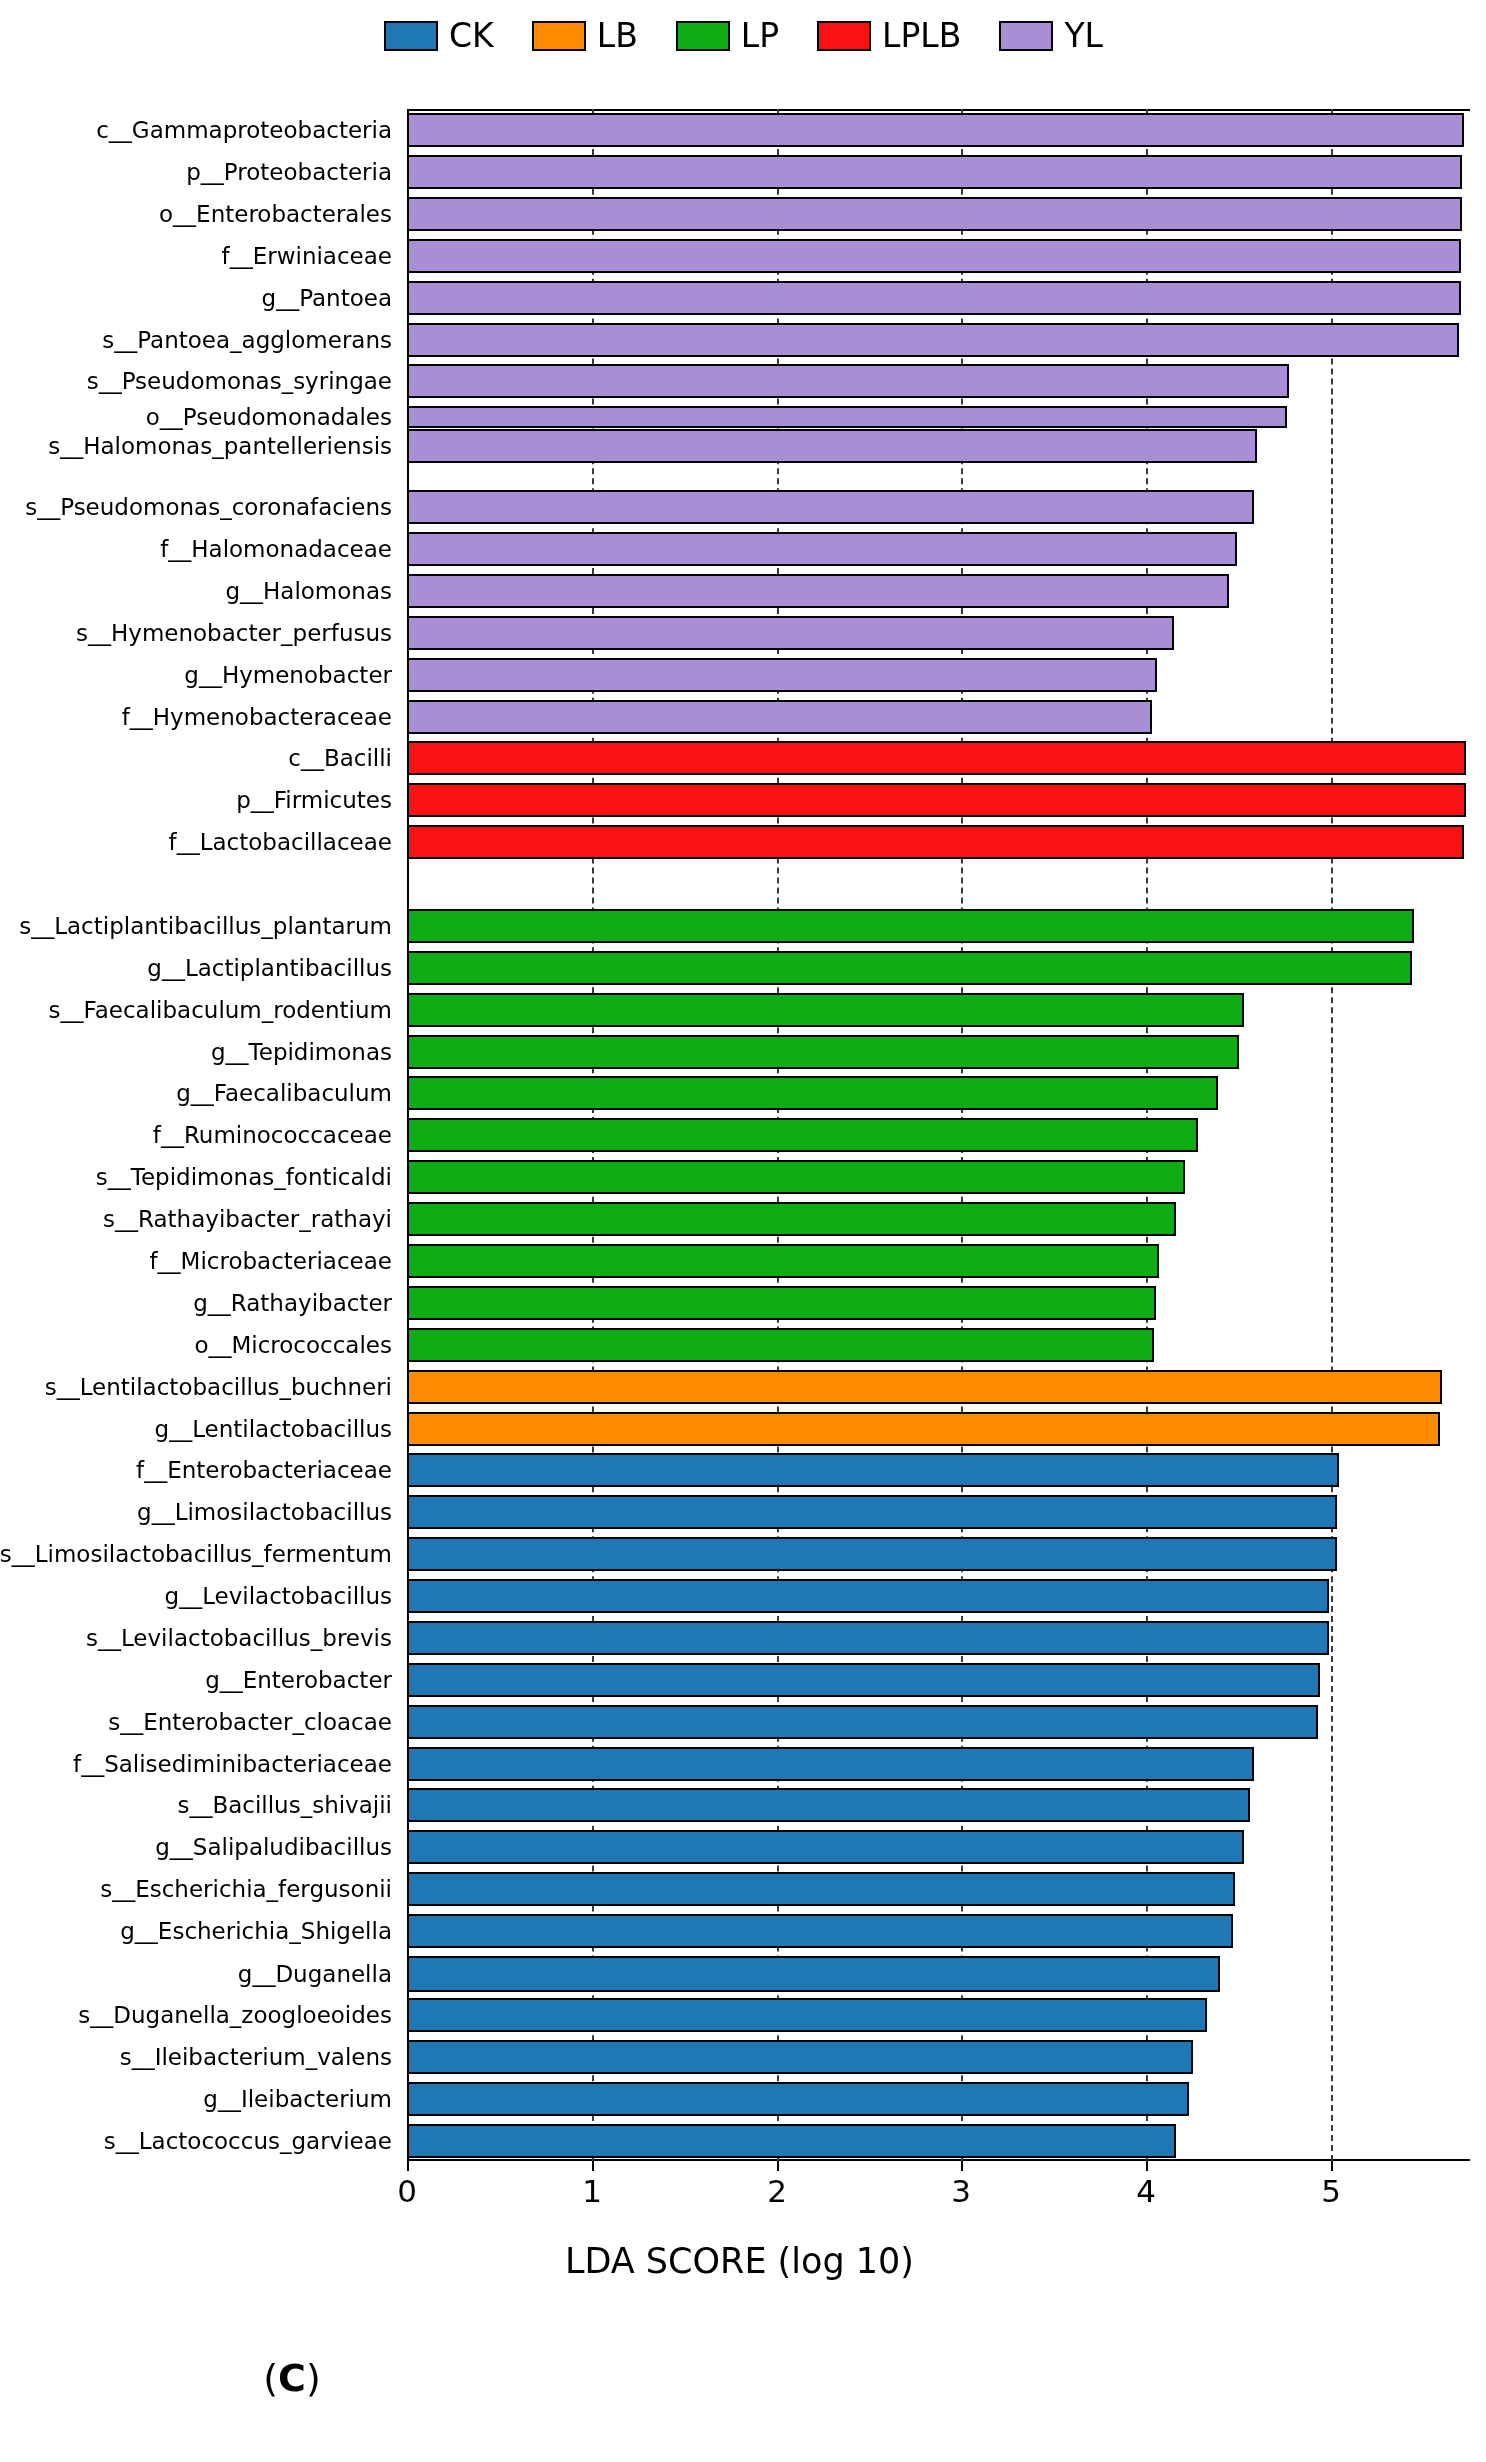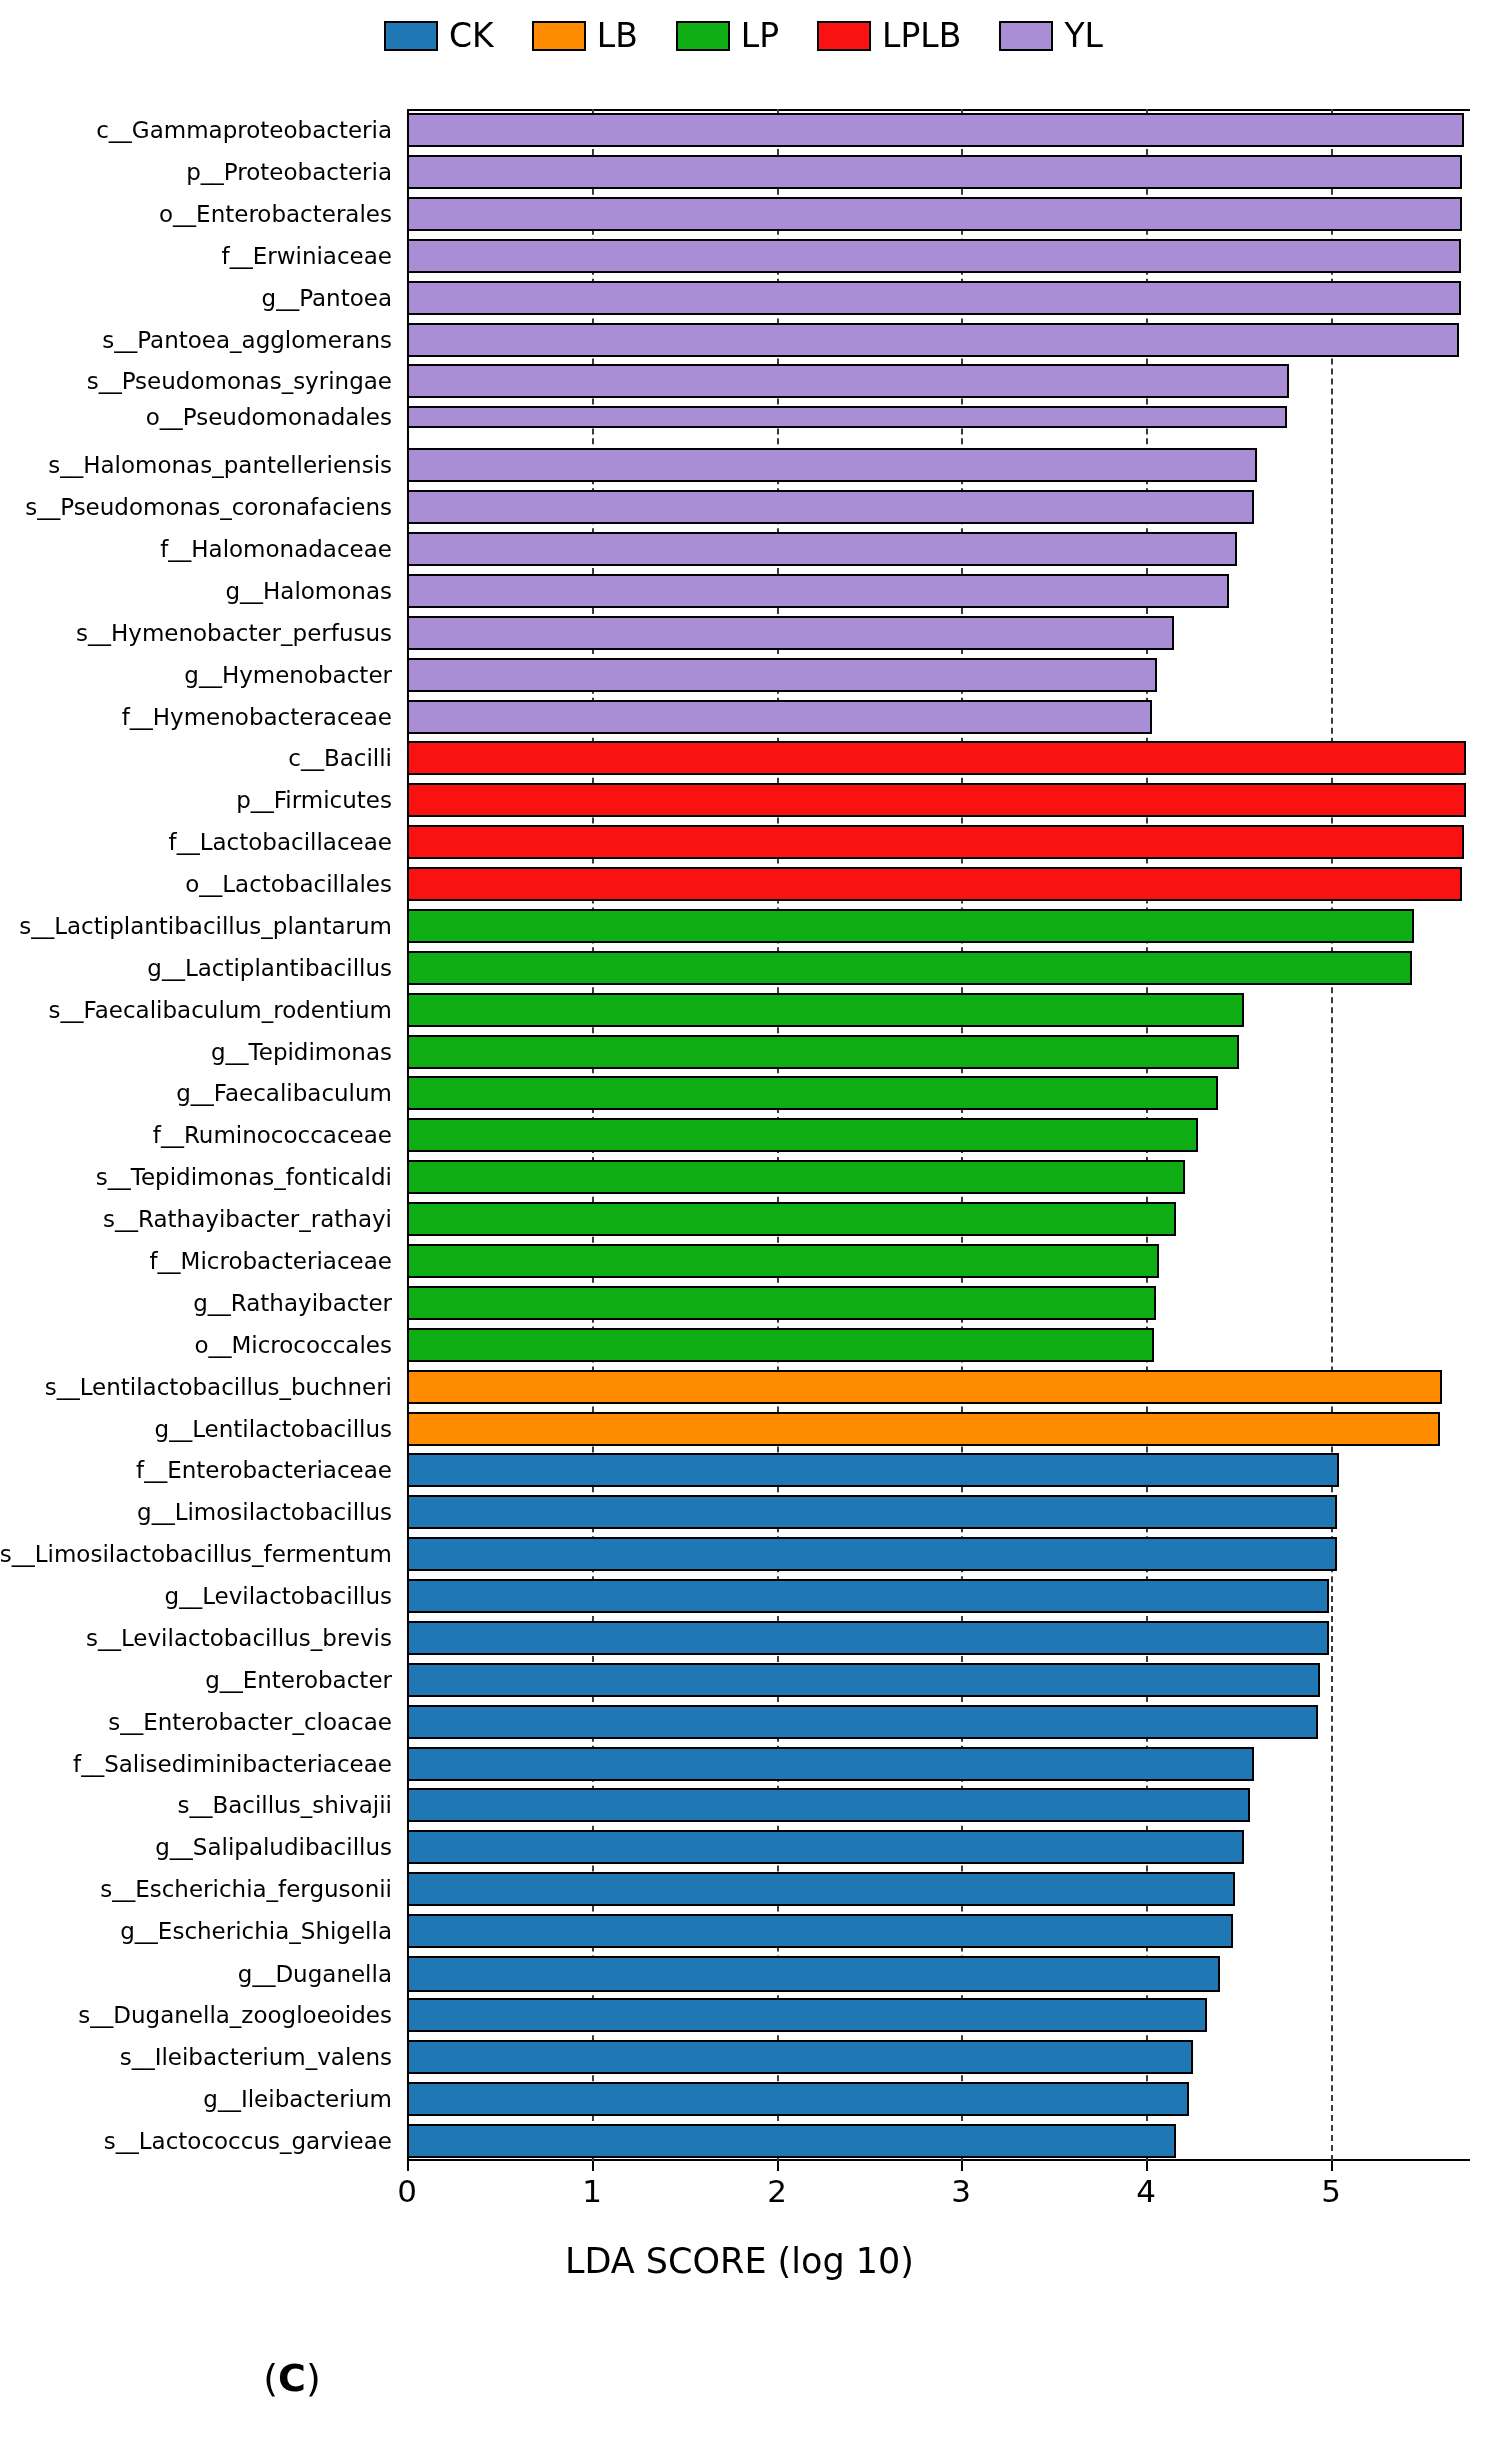--- a/index.html
+++ b/index.html
@@ -213,21 +213,21 @@
         <div class="row-label">s__Pantoea_agglomerans</div>
       </div>
       <div class="row" style="top: 255px; height: 34px;">
         <div class="bar" title="s__Pseudomonas_syringae = 4.77 (YL)" style="width: 882px; background: rgb(169, 142, 214);"></div>
         <div class="row-label">s__Pseudomonas_syringae</div>
       </div>
       <div class="row" style="top: 297px; height: 22px;">
         <div class="bar" title="o__Pseudomonadales = 4.76 (YL)" style="width: 880px; background: rgb(169, 142, 214);"></div>
         <div class="row-label">o__Pseudomonadales</div>
       </div>
-      <div class="row" style="top: 339px; height: 34px;">
+      <div class="row" style="top: 320px; height: 34px;">
         <div class="bar" title="s__Halomonas_pantelleriensis = 4.6 (YL)" style="width: 850px; background: rgb(169, 142, 214);"></div>
         <div class="row-label">s__Halomonas_pantelleriensis</div>
       </div>
       <div class="row" style="top: 381px; height: 34px;">
         <div class="bar" title="s__Pseudomonas_coronafaciens = 4.58 (YL)" style="width: 847px; background: rgb(169, 142, 214);"></div>
         <div class="row-label">s__Pseudomonas_coronafaciens</div>
       </div>
       <div class="row" style="top: 423px; height: 34px;">
         <div class="bar" title="f__Halomonadaceae = 4.49 (YL)" style="width: 830px; background: rgb(169, 142, 214);"></div>
         <div class="row-label">f__Halomonadaceae</div>
@@ -252,24 +252,20 @@
         <div class="bar" title="c__Bacilli = 5.73 (LPLB)" style="width: 1059px; background: rgb(250, 17, 17);"></div>
         <div class="row-label">c__Bacilli</div>
       </div>
       <div class="row" style="top: 674px; height: 34px;">
         <div class="bar" title="p__Firmicutes = 5.73 (LPLB)" style="width: 1059px; background: rgb(250, 17, 17);"></div>
         <div class="row-label">p__Firmicutes</div>
       </div>
       <div class="row" style="top: 716px; height: 34px;">
         <div class="bar" title="f__Lactobacillaceae = 5.72 (LPLB)" style="width: 1057px; background: rgb(250, 17, 17);"></div>
         <div class="row-label">f__Lactobacillaceae</div>
-      </div>
-      <div class="row" style="top: 758px; height: 34px;">
-        <div class="bar" title="o__Lactobacillales = 5.71 (LPLB)" style="width: 1055px; background: rgb(250, 17, 17);"></div>
-        <div class="row-label">o__Lactobacillales</div>
       </div>
       <div class="row" style="top: 800px; height: 34px;">
         <div class="bar" title="s__Lactiplantibacillus_plantarum = 5.45 (LP)" style="width: 1007px; background: rgb(14, 173, 20);"></div>
         <div class="row-label">s__Lactiplantibacillus_plantarum</div>
       </div>
       <div class="row" style="top: 842px; height: 34px;">
         <div class="bar" title="g__Lactiplantibacillus = 5.44 (LP)" style="width: 1005px; background: rgb(14, 173, 20);"></div>
         <div class="row-label">g__Lactiplantibacillus</div>
       </div>
       <div class="row" style="top: 884px; height: 34px;">

